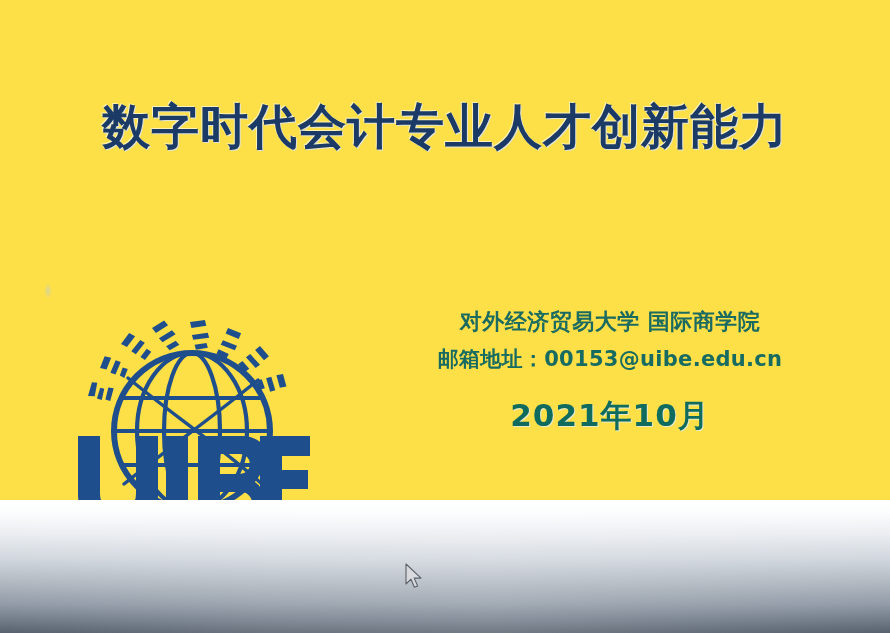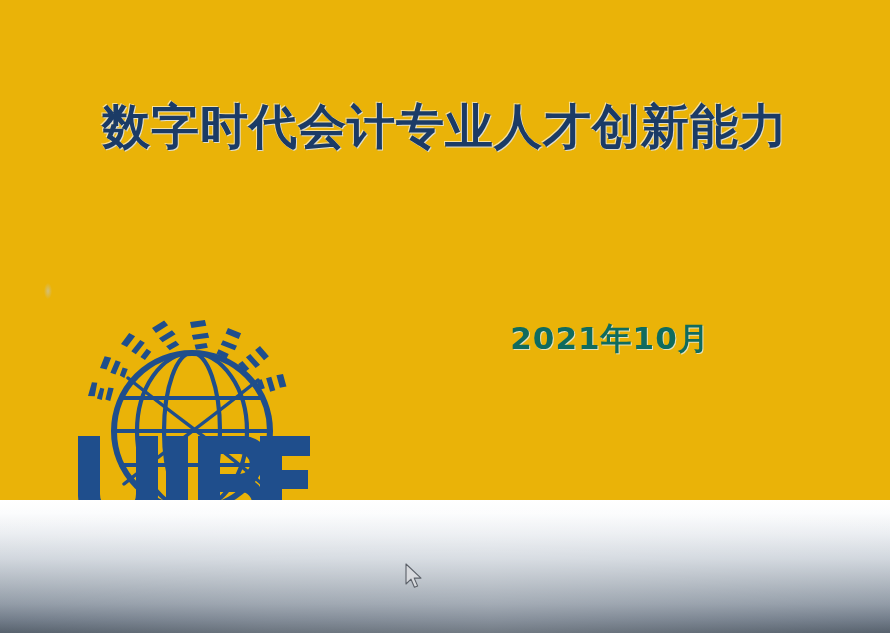--- a/index.html
+++ b/index.html
@@ -19,21 +19,21 @@
     background: #ffffff;
   }
 
   
   #slide {
     position: absolute;
     left: 0;
     top: 0;
     width: 890px;
     height: 530px;
-    background: #eab308;
+    background: #fde047;
   }
 
   
   .title-block {
     position: absolute;
     left: 0;
     top: 96px;
     width: 890px;
     text-align: center;
     line-height: 1.28;
@@ -226,20 +226,22 @@
                    M158,204 v22 h21 a11,11 0 0 0 0,-22 z" fill-rule="evenodd"></path>
 
           <path d="M198,148 h50 v20 h-28 v14 h26 v19 h-26 v14 h29 v19 h-51 z"></path>
         </g>
 
         <text x="168" y="244" fill="#1f4e8c" font-family="DejaVu Sans, Liberation Sans, sans-serif" font-size="30" font-weight="bold" text-anchor="middle">1951</text>
       </svg>
     </div>
 
     <div class="info-block">
+      <div class="affiliation">对外经济贸易大学 国际商学院</div>
+      <div class="contact-line">邮箱地址：00153@uibe.edu.cn</div>
       <div class="date-line">2021年10月</div>
     </div>
   </div>
 
   <div id="bottom-gradient"></div>
   <div id="bottom-sheen"></div>
 
   <div id="cursor">
     <svg viewBox="0 0 22 28" xmlns="http://www.w3.org/2000/svg">
       <path d="M2,1 L2,21 L7,16.2 L10.4,24.2 L13.6,22.9 L10.2,15.1 L17,15.1 Z" fill="#d8dade" stroke="#5b6068" stroke-width="1.1" stroke-linejoin="round"></path>

